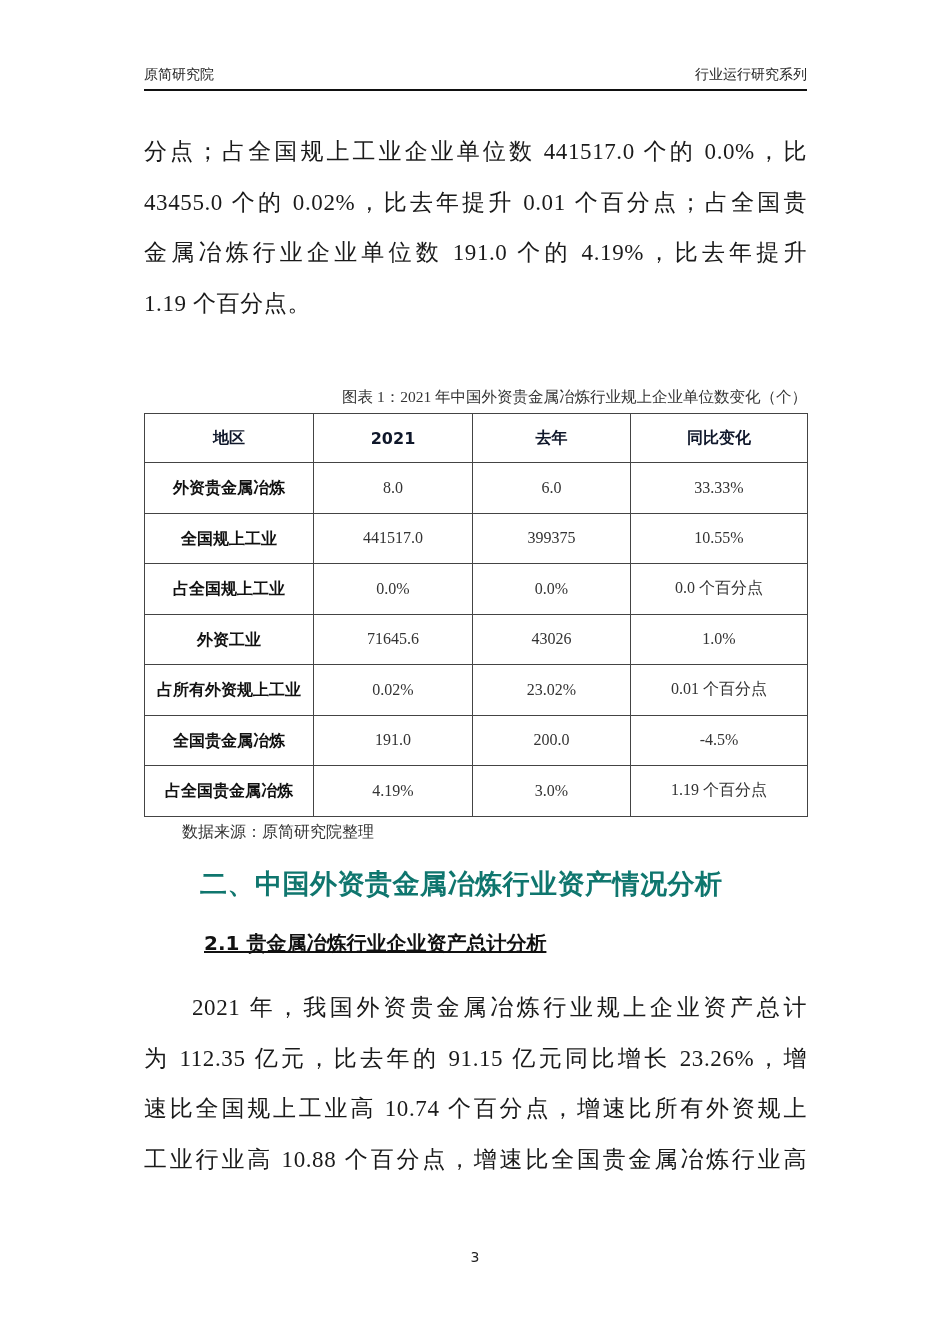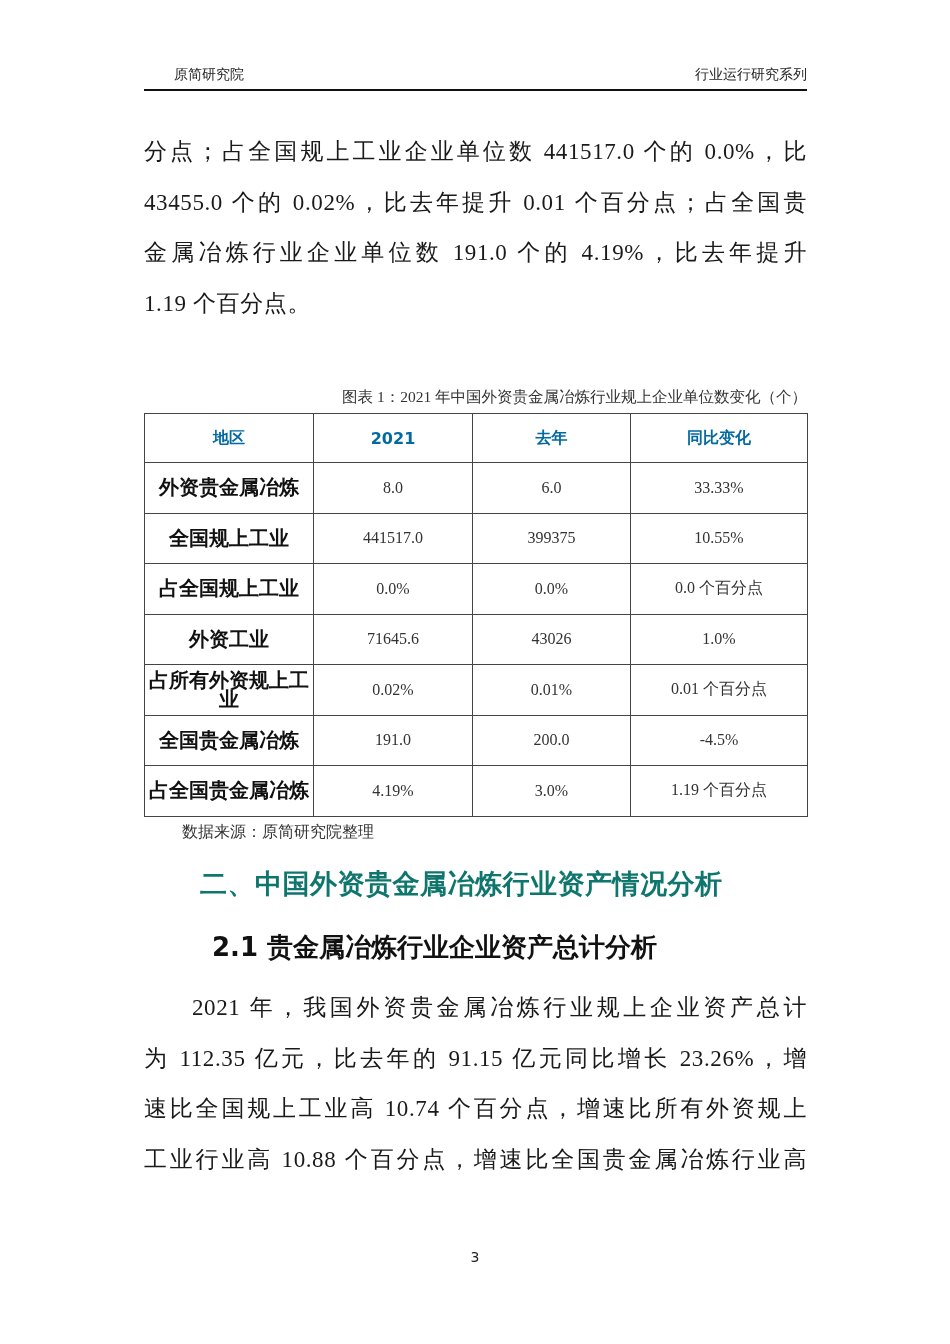--- a/index.html
+++ b/index.html
@@ -1,55 +1,55 @@
 <!DOCTYPE html>
 <html><head>
 <meta charset="utf-8">
 <style>
   html, body { margin: 0; padding: 0; background: #ffffff; }
   body { width: 950px; height: 1344px; position: relative; overflow: hidden;
          font-family: "DejaVu Serif", "Liberation Serif", serif; color: #1a1a1a; }
   .header { position: absolute; left: 144px; top: 66px; width: 663px; height: 22px;
             font-family: "DejaVu Sans", "Liberation Sans", sans-serif; font-size: 14px; color: #222; }
-  .header .left { position: absolute; left: 0; top: 0; margin-left: 30px; }
+  .header .left { position: absolute; left: 0; top: 0; }
   .header .right { position: absolute; right: 0; top: 0; }
   .header-rule { position: absolute; left: 144px; top: 89px; width: 663px; height: 2px; background: #111; }
 
   .para { position: absolute; left: 144px; width: 663px; font-size: 23px; letter-spacing: 0.6px;
           font-family: "Liberation Serif", "DejaVu Serif", serif; }
   .para .line { height: 50.5px; line-height: 50.5px; white-space: nowrap; text-align: justify;
                 text-align-last: justify; display: block; }
   .para .line.last { text-align-last: left; }
   .para .line.indent { padding-left: 48px; }
 
   .caption { position: absolute; left: 144px; top: 387px; width: 663px; text-align: right;
              font-size: 15.5px; color: #333; font-family: "Liberation Serif", "DejaVu Serif", serif; }
 
   table.data { position: absolute; left: 144px; top: 413px; width: 663px; border-collapse: collapse;
                table-layout: fixed; }
   table.data td, table.data th { border: 1px solid #444; text-align: center; vertical-align: middle;
                padding: 0 4px; }
   table.data th { height: 48px; font-family: "DejaVu Sans", "Liberation Sans", sans-serif;
-                  font-weight: bold; font-size: 16px; color: #0369a1; }
+                  font-weight: bold; font-size: 16px; color: #0f172a; }
   table.data td { height: 49.5px; font-size: 16px; color: #333;
                   font-family: "Liberation Serif", "DejaVu Serif", serif; }
   table.data td.rowhead { font-family: "DejaVu Sans", "Liberation Sans", sans-serif; font-weight: bold;
-                  color: #111; font-size: 20px; line-height: 19px; }
+                  color: #111; font-size: 16px; line-height: 19px; }
   table.data col.c1 { width: 169px; }
   table.data col.c2 { width: 159px; }
   table.data col.c3 { width: 158px; }
   table.data col.c4 { width: 177px; }
 
   .source { position: absolute; left: 182px; top: 822px; font-size: 16px; color: #333;
             font-family: "Liberation Serif", "DejaVu Serif", serif; }
 
   .h1 { position: absolute; left: 200px; top: 866px; font-size: 27px; font-weight: bold;
         font-family: "DejaVu Sans", "Liberation Sans", sans-serif; color: #0f766e; letter-spacing: 0.5px; }
-  .h2 { position: absolute; left: 212px; top: 930px; font-size: 26px; font-weight: bold;
-        font-family: "DejaVu Sans", "Liberation Sans", sans-serif; color: #111; }
+  .h2 { position: absolute; left: 204px; top: 930px; font-size: 20px; font-weight: bold;
+        font-family: "DejaVu Sans", "Liberation Sans", sans-serif; color: #111; text-decoration: underline; }
 
   .page-number { position: absolute; left: 0; width: 950px; top: 1249px; text-align: center;
                  font-size: 14px; font-family: "DejaVu Sans", "Liberation Sans", sans-serif; color: #222; }
 </style>
 </head>
 <body>
 
 <div class="header">
   <span class="left">原简研究院</span>
   <span class="right">行业运行研究系列</span>
@@ -101,21 +101,21 @@
     </tr>
     <tr>
       <td class="rowhead">外资工业</td>
       <td>71645.6</td>
       <td>43026</td>
       <td>1.0%</td>
     </tr>
     <tr>
       <td class="rowhead">占所有外资规上工业</td>
       <td>0.02%</td>
-      <td>0.01%</td>
+      <td>23.02%</td>
       <td>0.01 个百分点</td>
     </tr>
     <tr>
       <td class="rowhead">全国贵金属冶炼</td>
       <td>191.0</td>
       <td>200.0</td>
       <td>-4.5%</td>
     </tr>
     <tr>
       <td class="rowhead">占全国贵金属冶炼</td>

